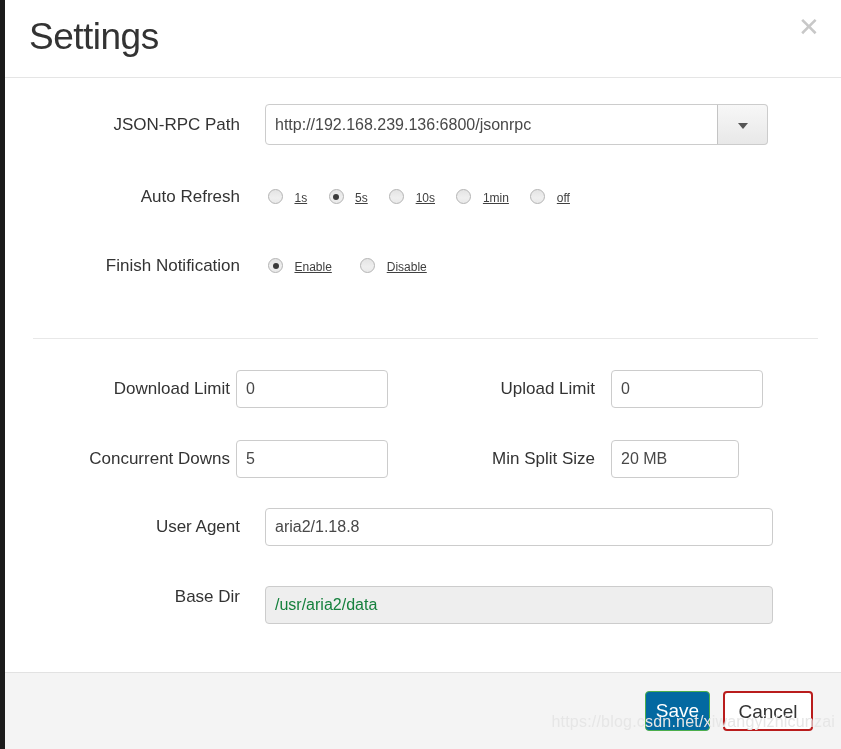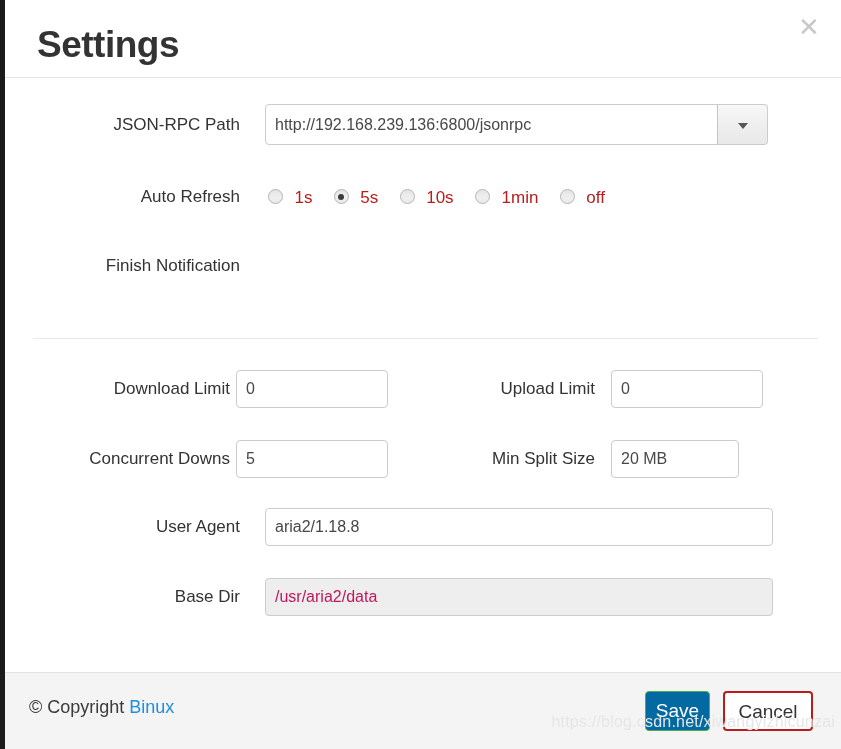--- a/index.html
+++ b/index.html
@@ -32,24 +32,24 @@
     height: 78px;
     box-sizing: border-box;
     border-bottom: 1px solid #e5e5e5;
     padding: 0;
   }
   .modal-title {
     position: absolute;
     left: 24px;
     top: 15px;
     font-size: 37px;
-    font-weight: bold;
+    font-weight: normal;
     color: #333333;
     letter-spacing: -0.5px;
-    margin: 8px;
+    margin: 0;
     line-height: 1.2;
   }
   .close-icon {
     position: absolute;
     right: 19px;
     top: 14px;
     width: 26px;
     height: 26px;
     font-size: 26px;
     line-height: 26px;
@@ -97,21 +97,22 @@
     background: #ffffff;
     font-size: 16px;
     color: #484848;
     padding: 16px 9px;
     line-height: 36px;
     font-family: "Liberation Sans", sans-serif;
     outline: none;
   }
   .form-control.disabled {
     background: #eeeeee;
-    color: #be185d;
+    color: #15803d;
+    margin-top: 8px;
   }
 
   
   .input-group {
     position: absolute;
     left: 260px;
     top: 0;
     height: 41px;
     width: 503px;
   }
@@ -185,23 +186,24 @@
     left: 50%;
     top: 50%;
     width: 6px;
     height: 6px;
     margin-left: -3px;
     margin-top: -3px;
     border-radius: 50%;
     background: #3b3b3b;
   }
   .radio-label {
-    font-size: 17px;
-    color: #b91c1c;
+    font-size: 12px;
+    color: #404040;
     vertical-align: middle;
+    text-decoration: underline;
   }
 
   
   .divider {
     position: absolute;
     left: 28px;
     width: 785px;
     height: 1px;
     background: #e8e8e8;
     border: none;
@@ -315,20 +317,30 @@
         </label>
         <label class="radio-item">
           <span class="radio-circle"></span>
           <span class="radio-label">off</span>
         </label>
       </div>
     </div>
 
     <div class="form-row" style="top:173px;">
       <div class="ctrl-label lab-main">Finish Notification</div>
+      <div class="radio-group" style="left:263px;">
+        <label class="radio-item checked" style="margin-right:24px;">
+          <span class="radio-circle"></span>
+          <span class="radio-label">Enable</span>
+        </label>
+        <label class="radio-item">
+          <span class="radio-circle"></span>
+          <span class="radio-label">Disable</span>
+        </label>
+      </div>
     </div>
 
     <hr class="divider" style="top:260px;">
 
     <div class="form-row" style="top:292px;height:38px;">
       <div class="ctrl-label" style="left:-55px;width:280px;line-height:38px;">Download Limit</div>
       <input class="form-control" type="text" style="left: 231px; top: 0px; width: 152px;" value="0">
       <div class="ctrl-label" style="left:350px;width:240px;line-height:38px;">Upload Limit</div>
       <input class="form-control" type="text" style="left: 606px; top: 0px; width: 152px;" value="0">
     </div>
@@ -346,22 +358,18 @@
     </div>
 
     <div class="form-row" style="top:500px;height:38px;">
       <div class="ctrl-label lab-main" style="line-height:38px;">Base Dir</div>
       <input class="form-control disabled" type="text" disabled="" style="left: 260px; top: 0px; width: 508px;" value="/usr/aria2/data">
     </div>
 
   </div>
 
   <div class="modal-footer">
-    <div class="copyright">
-      <span>© Copyright</span>
-      <span class="link">Binux</span>
-    </div>
     <div class="btn btn-save">Save</div>
     <div class="btn btn-cancel">Cancel</div>
     <div class="watermark">https://blog.csdn.net/xiwangyizhicunzai</div>
   </div>
 
 </div>
 
 </body></html>

